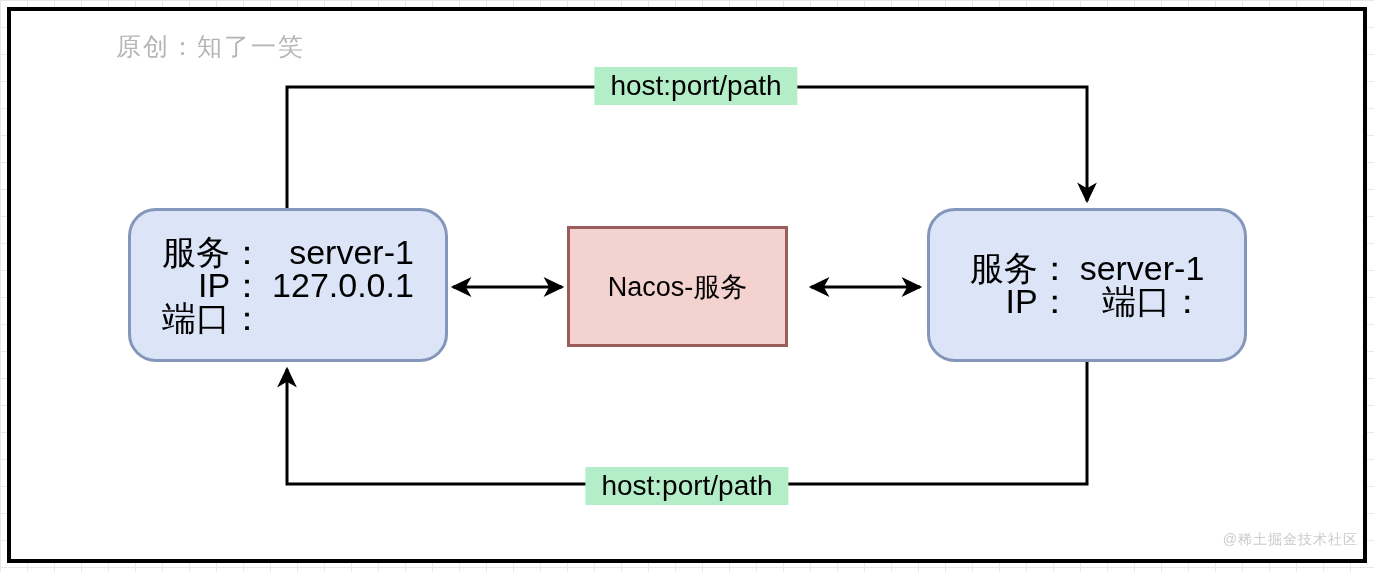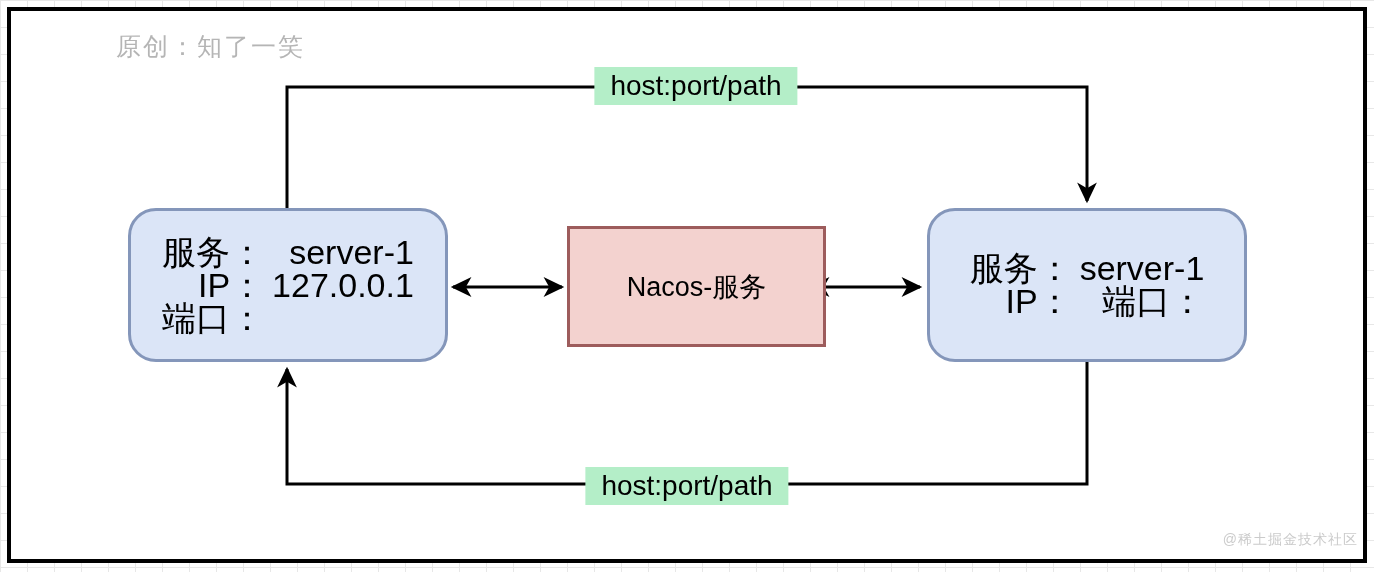--- a/index.html
+++ b/index.html
@@ -51,21 +51,21 @@
   .node-rows {
     display: grid;
     grid-template-columns: auto auto;
     column-gap: 8px;
     line-height: 33px;
   }
   .row-label { text-align: right; white-space: nowrap; }
   .row-value { text-align: right; white-space: nowrap; }
   .nacos-node {
     left: 567px; top: 226px;
-    width: 259px; height: 121px;
+    width: 221px; height: 121px;
     background: #f3d2cf;
     border: 3px solid #9d5c5c;
     font-size: 27px;
   }
   .path-label {
     position: absolute;
     left: 50%;
     transform: translateX(-50%);
     background: #b4eec8;
     color: #000;

